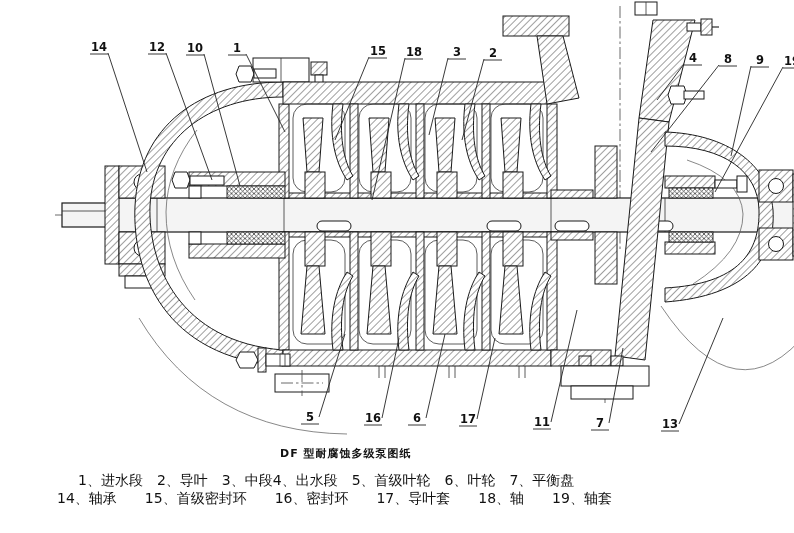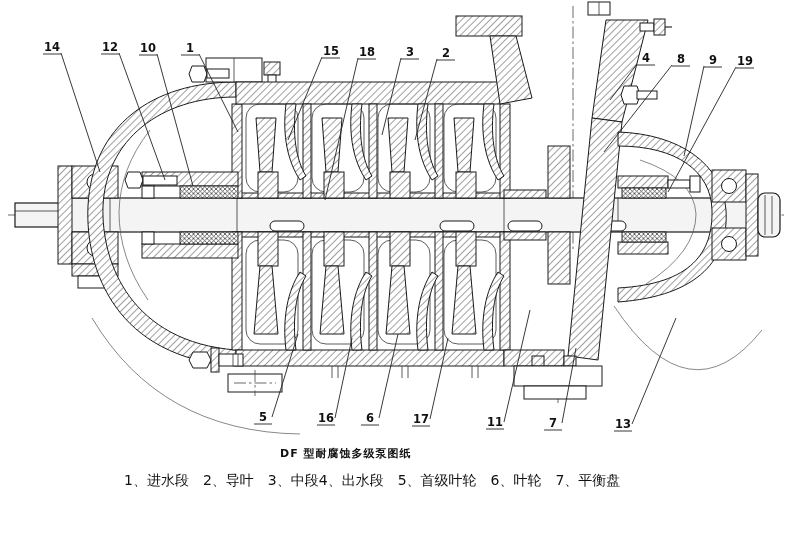--- a/index.html
+++ b/index.html
@@ -1,33 +1,33 @@
 <!DOCTYPE html>
 <html><head>
 <meta charset="utf-8">
 <style>
   html,body{margin:0;padding:0;background:#fff;}
   .page{position:relative;width:794px;height:533px;background:#fff;overflow:hidden;
         font-family:"DejaVu Sans",sans-serif;color:#111;}
-  .drawing{position:absolute;left:0;top:0;width:701px;height:440px;}
+  .drawing{position:absolute;left:0;top:0;width:701px;height:440px;padding-left:47px;}
   svg{display:block;}
   svg .ink{stroke:#1a1a1a;stroke-width:1.1;fill:none;}
   svg .thin{stroke:#333;stroke-width:0.8;fill:none;}
   svg .fillw{fill:#fff;stroke:#1a1a1a;stroke-width:1;}
   svg .fills{fill:#f4f4f4;stroke:#1a1a1a;stroke-width:1.2;}
   svg .hatch{fill:url(#h1);stroke:#1a1a1a;stroke-width:1;}
   svg .xhatch{fill:url(#h2);stroke:#1a1a1a;stroke-width:0.9;}
   svg .cline{stroke:#444;stroke-width:0.8;stroke-dasharray:12 3 2.5 3;fill:none;}
   svg .arc{stroke:#555;stroke-width:0.7;fill:none;}
   .callout-line{stroke:#222;stroke-width:0.9;fill:none;}
   .callout-num{font:600 11.5px "DejaVu Sans",sans-serif;fill:#111;text-anchor:middle;}
   .caption-title{position:absolute;left:280px;top:446px;font-size:11px;font-weight:bold;
                  letter-spacing:1px;white-space:nowrap;}
   .legend{position:absolute;left:0;top:471px;width:794px;font-size:14px;line-height:18px;}
-  .legend div{white-space:nowrap;margin-left:46px;}
+  .legend div{white-space:nowrap;}
   .lg1{padding-left:78px;}
   .lg2{padding-left:66px;}
   .lg3{padding-left:57px;}
 </style>
 </head>
 <body>
 
 <div class="page">
 
   <div class="drawing">
@@ -259,15 +259,16 @@
           <line x1="614" y1="431" x2="632" y2="431" class="callout-line"></line>
           <text x="623" y="428" class="callout-num">13</text>
         </g>
     </svg>
   </div>
 
   <div class="caption-title">DF 型耐腐蚀多级泵图纸</div>
 
   <div class="legend">
     <div class="lg1">1、进水段　2、导叶　3、中段4、出水段　5、首级叶轮　6、叶轮　7、平衡盘</div>
+    <div class="lg3">14、轴承　　15、首级密封环　　16、密封环　　17、导叶套　　18、轴　　19、轴套</div>
   </div>
 
 </div>
 
 </body></html>

